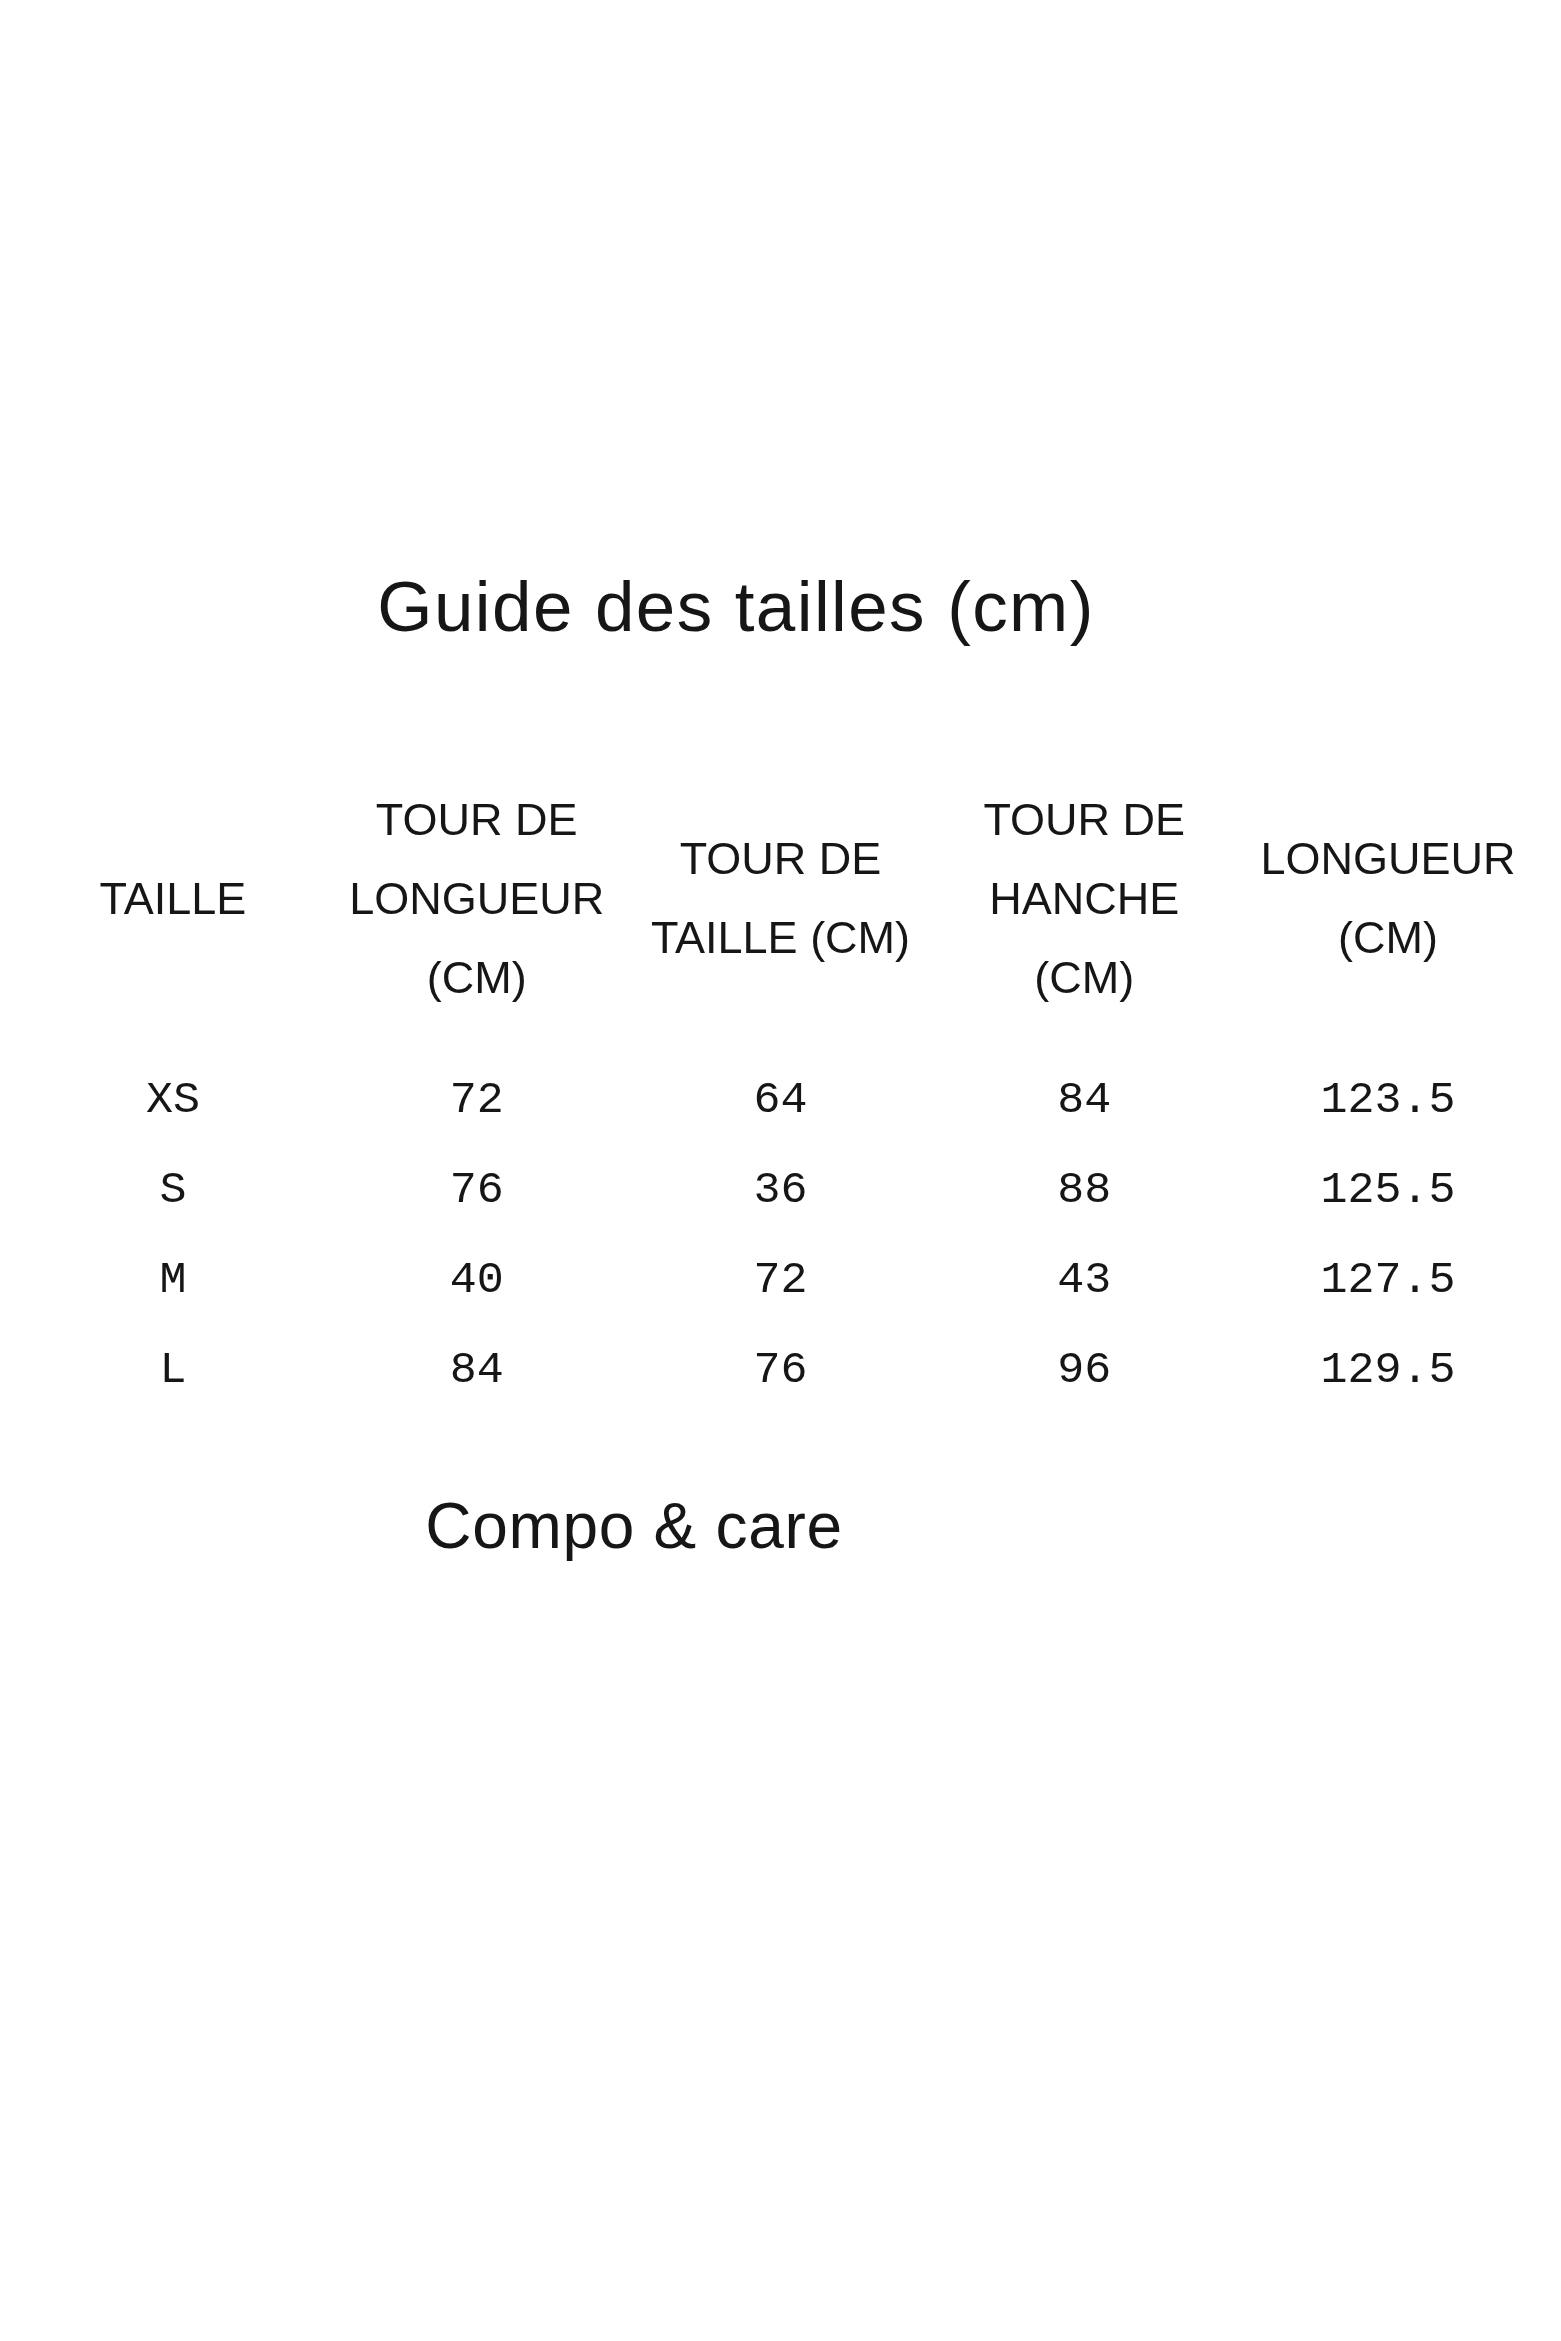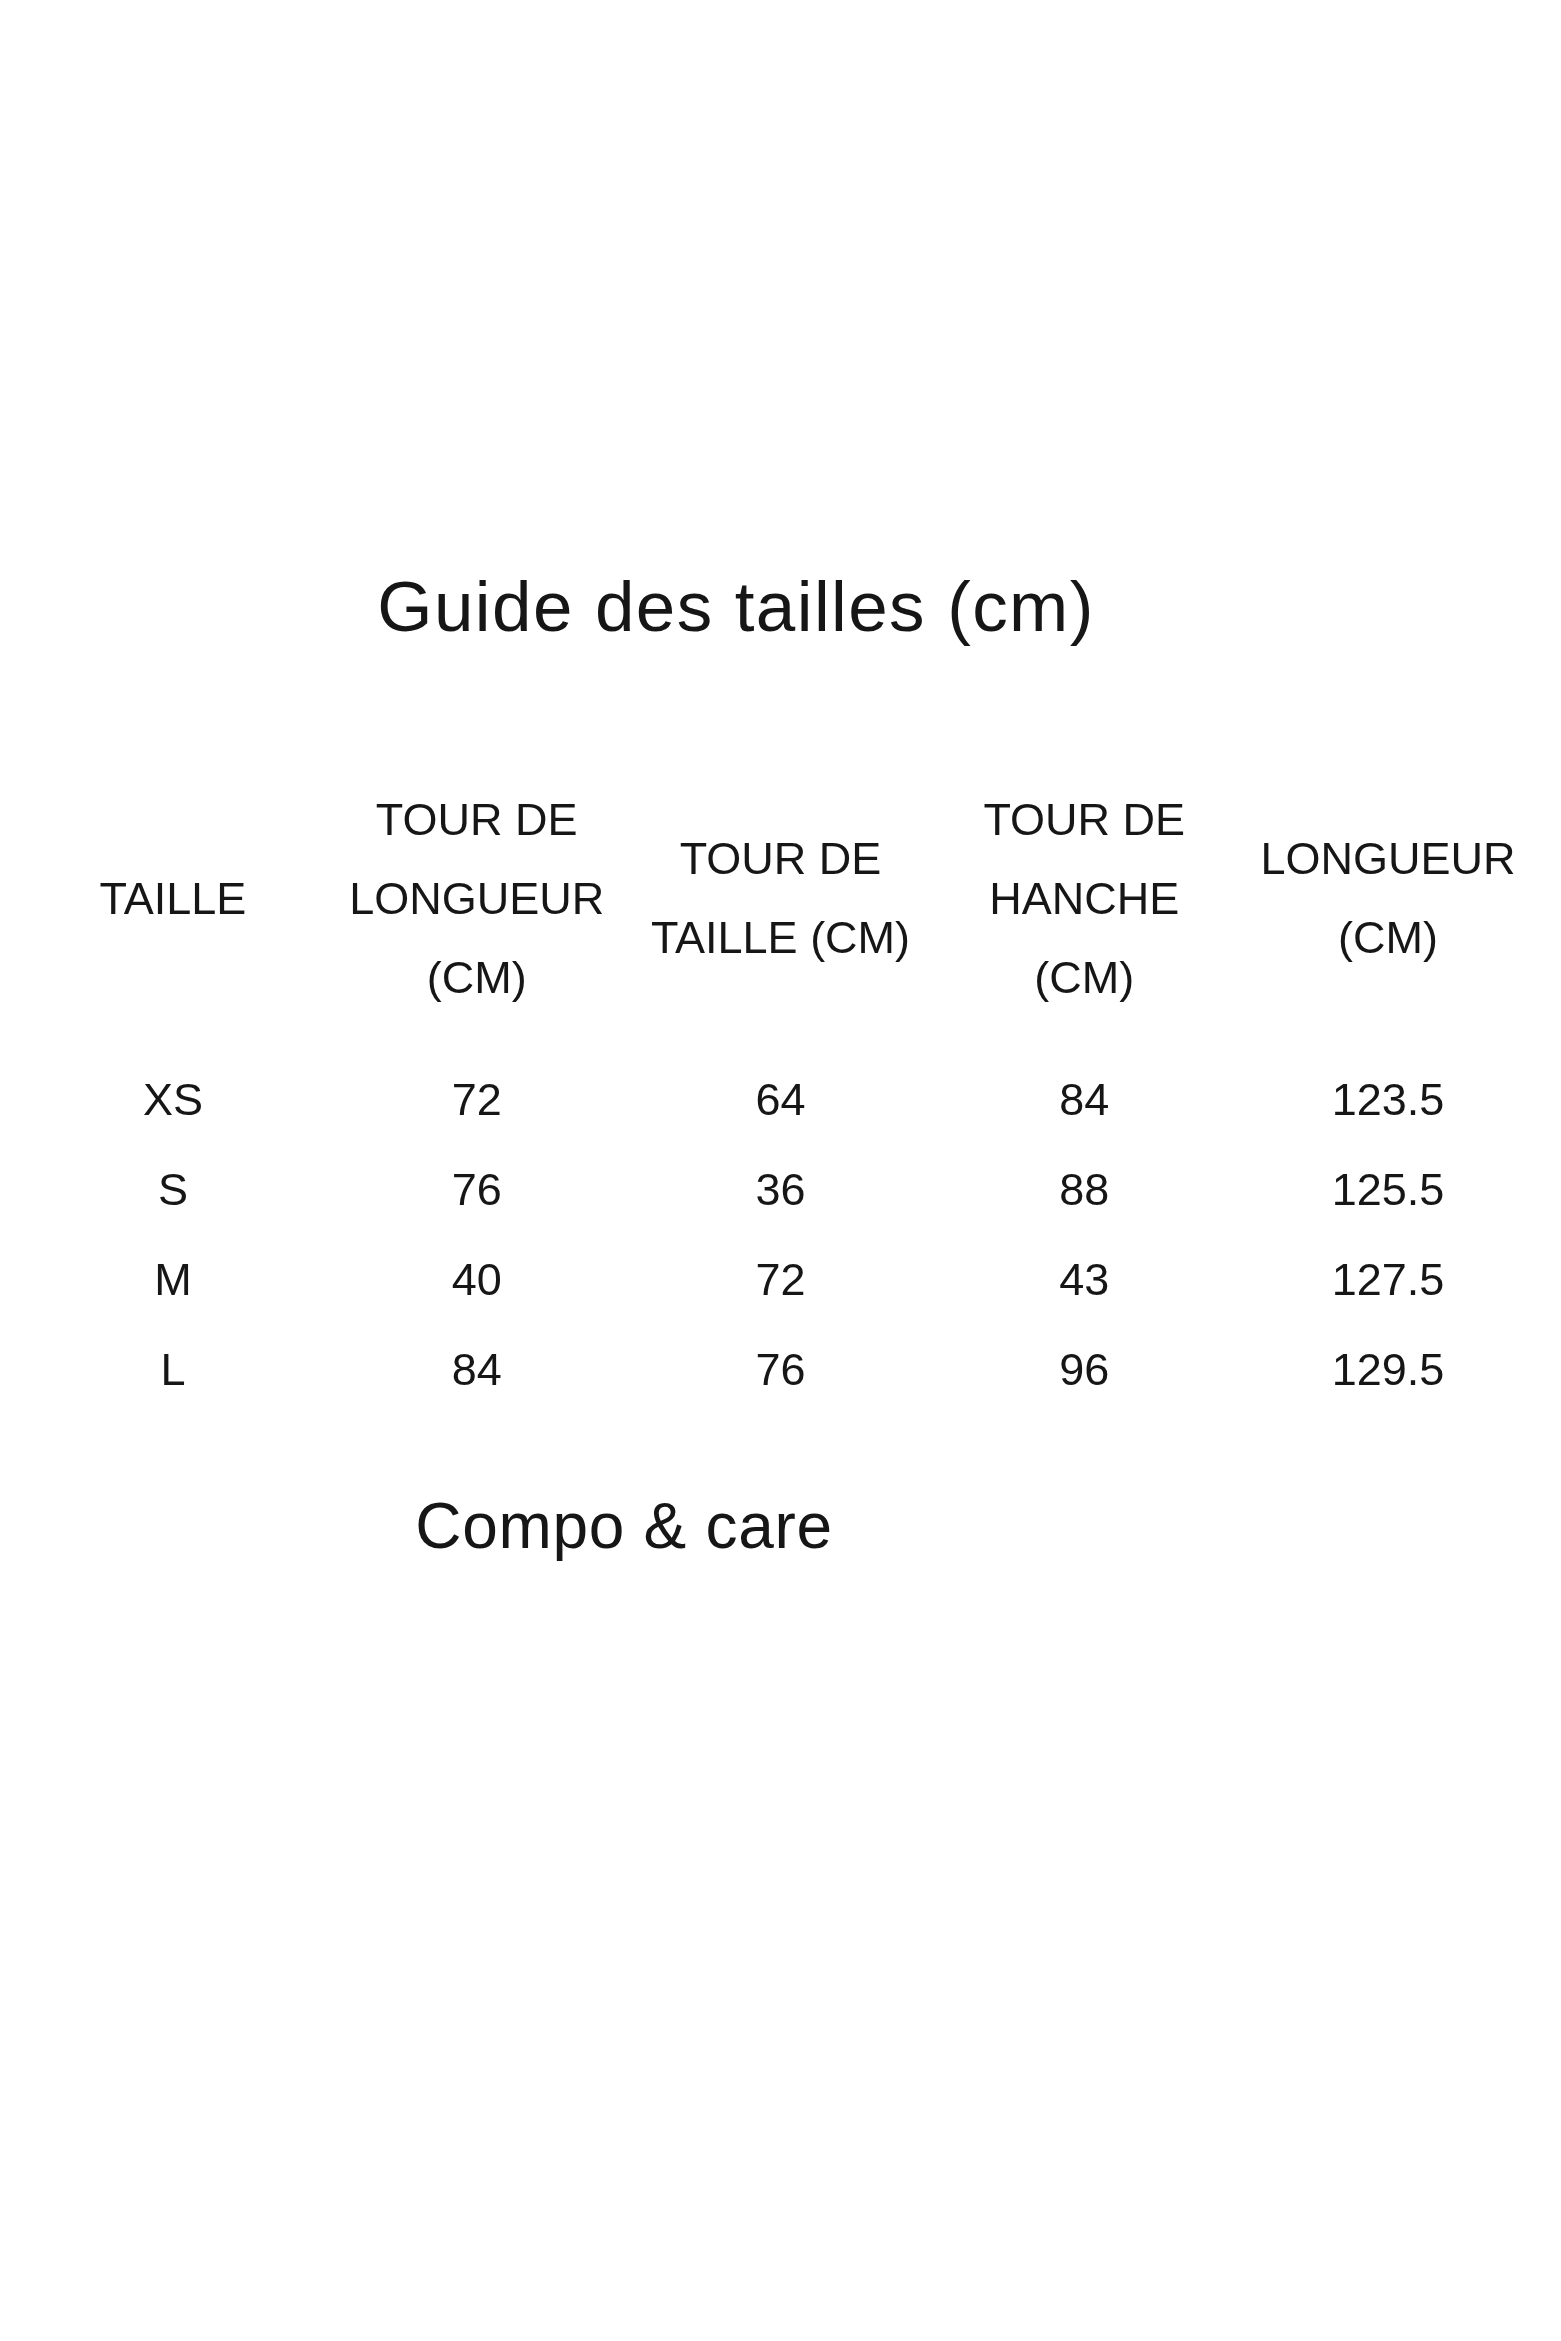--- a/index.html
+++ b/index.html
@@ -37,21 +37,21 @@
     align-items: center;
     height: 238px;
   }
   .th {
     flex: 1 1 0;
     text-align: center;
     font-size: 45px;
     font-weight: 400;
   }
   .th-line { line-height: 79px; }
-  .tbody { margin-top: 38px; }
+  .tbody { margin-top: 38px; font-family: Liberation Mono, monospace; }
   .tr {
     display: flex;
     align-items: center;
     height: 90px;
   }
   .td {
     flex: 1 1 0;
     text-align: center;
     font-size: 45px;
     font-weight: 400;
@@ -60,20 +60,21 @@
   .subtitle {
     position: absolute;
     top: 1489px;
     left: 0;
     width: 1248px;
     margin: 0;
     text-align: center;
     font-size: 64px;
     font-weight: 500;
     letter-spacing: 0.7px;
+    padding-left: 10px;
   }
 
   .compo-list {
     position: absolute;
     top: 1638px;
     left: 274px;
     margin: 0;
     padding: 0;
     list-style: none;
   }

